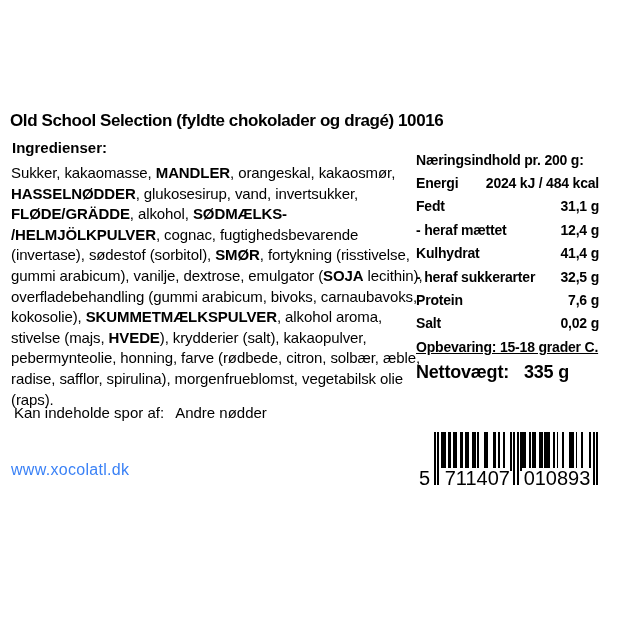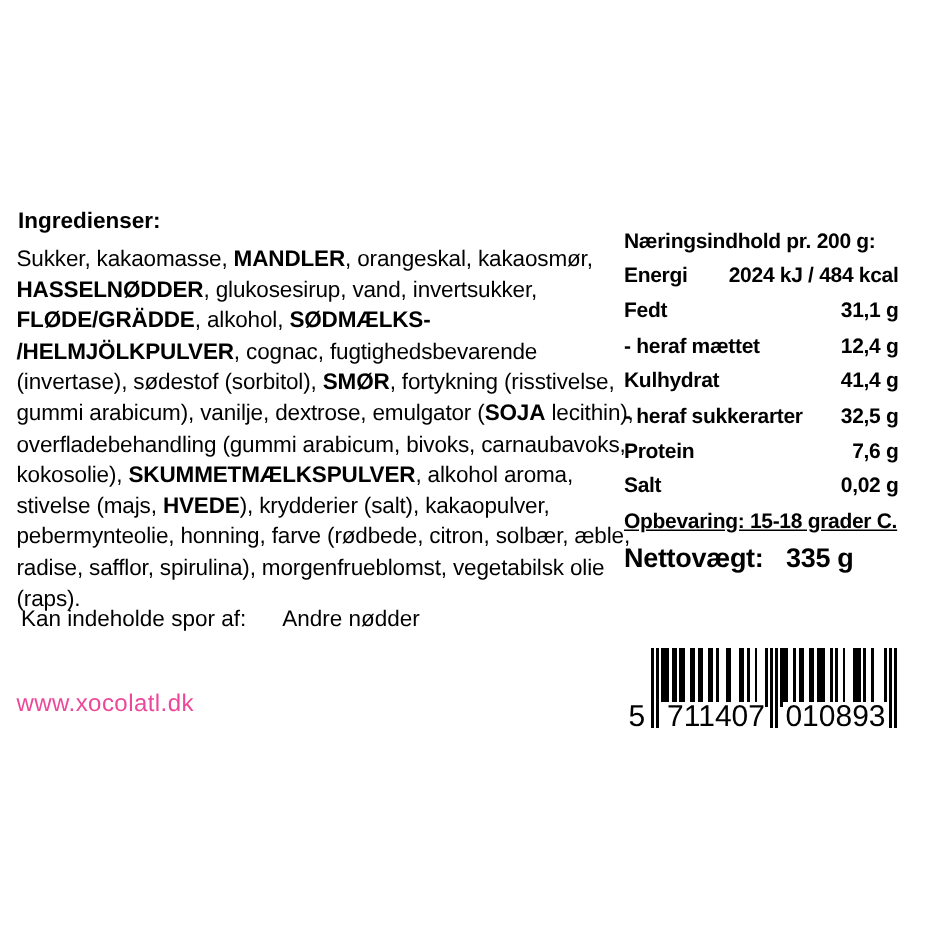--- a/index.html
+++ b/index.html
@@ -12,22 +12,22 @@
     letter-spacing:-0.4px; white-space:nowrap;
   }
   .ing-heading { position:absolute; left:12px; top:139px; font-size:15px;font-weight:bold; }
   .ing-body {
     position:absolute; left:11px; top:163px; width:430px;
     font-size:15px; line-height:20.6px; letter-spacing:-0.1px;
   }
   .ing-body .line { white-space:nowrap; }
   .ing-body b { font-weight:bold; }
   .traces { position:absolute; left:14px; top:404px; font-size:15px; white-space:nowrap; }
-  .traces .tval { margin-left:24px; }
-  .website { position:absolute; left:11px; top:461px; font-size:16px; color:#ec4899; letter-spacing:0.3px; }
+  .traces .tval { margin-left:11px; }
+  .website { position:absolute; left:11px; top:461px; font-size:16px; color:#3b82f6; letter-spacing:0.3px; }
 
   .nutrition {
     position:absolute; left:416px; top:149px; width:183px;
     font-size:14px; font-weight:bold; letter-spacing:-0.2px;
   }
   .nut-heading { line-height:23px; white-space:nowrap; }
   .nut-row { display:flex; justify-content:space-between; line-height:23.4px; }
   .nut-row .val { white-space:nowrap; }
   .storage { line-height:23.4px; white-space:nowrap;text-decoration:underline; }
   .netweight { margin-top:1px; font-size:18px; line-height:24px; display:flex; gap:15px; }
@@ -37,20 +37,21 @@
   .bc-digit { position:absolute; top:36px; font-size:20px; line-height:20px; background:#fff; }
   .bc-first { left:-15px; }
   .bc-g1 { left:6px;  width:70px; text-align:right; }
   .bc-g2 { left:88px; width:70px; text-align:center; }
 </style>
 </head>
 <body>
 
 <div class="canvas">
 
+  <div class="title">Old School Selection (fyldte chokolader og dragé) 10016</div>
 
   <div class="ing-heading">Ingredienser:</div>
 
   <div class="ing-body" id="ingredients-body">
       <div class="line"><span>Sukker, kakaomasse, </span><b>MANDLER</b><span>, orangeskal, kakaosmør,</span></div>
       <div class="line"><b>HASSELNØDDER</b><span>, glukosesirup, vand, invertsukker,</span></div>
       <div class="line"><b>FLØDE/GRÄDDE</b><span>, alkohol, </span><b>SØDMÆLKS-</b></div>
       <div class="line"><b>/HELMJÖLKPULVER</b><span>, cognac, fugtighedsbevarende</span></div>
       <div class="line"><span>(invertase), sødestof (sorbitol), </span><b>SMØR</b><span>, fortykning (risstivelse,</span></div>
       <div class="line"><span>gummi arabicum), vanilje, dextrose, emulgator (</span><b>SOJA</b><span> lecithin),</span></div>

